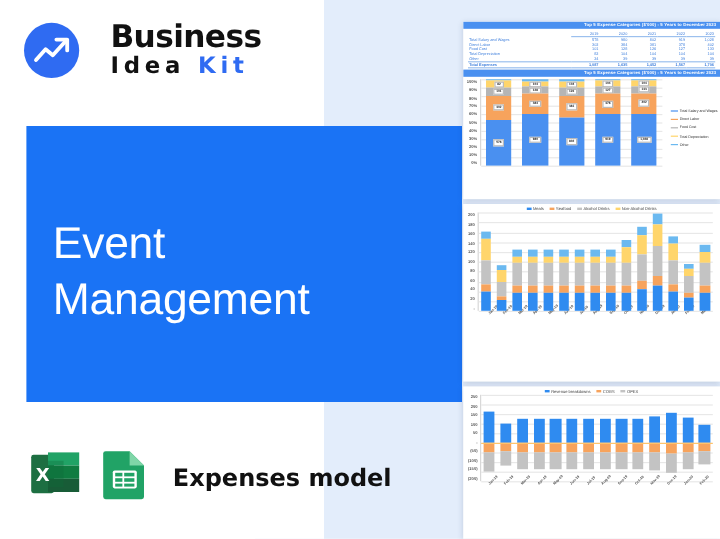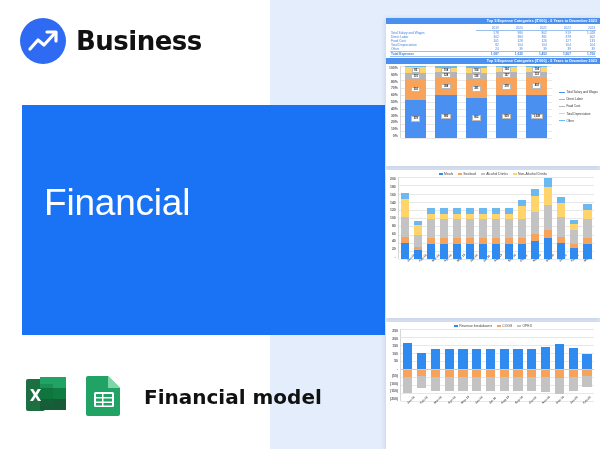--- a/index.html
+++ b/index.html
@@ -30,21 +30,21 @@
     background:#1a73f5;
   }
 
   
   .logo{position:absolute;left:20px;top:18px;display:flex;align-items:center;gap:10px;}
   .logo-mark{
     width:46px;height:46px;border-radius:50%;
     background:#2f6bf2;position:relative;flex:0 0 auto;
   }
   .logo-mark svg{position:absolute;left:0;top:0;}
-  .logo-text{display:flex;flex-direction:column;line-height:1;}
+  .logo-text{display:flex;flex-direction:column;line-height:1;margin-left:16px;}
   .logo-l1{
     font-size:26px;font-weight:bold;color:#111111;letter-spacing:-0.5px;
     font-family:"DejaVu Sans", sans-serif;
   }
   .logo-l2{
     font-size:19px;font-weight:bold;color:#111111;letter-spacing:4px;
     margin-top:2px;font-family:"DejaVu Sans", sans-serif;
   }
   .logo-l2 .kit{color:#2f6bf2;}
 
@@ -145,25 +145,27 @@
 
   <div class="logo">
     <div class="logo-mark">
       <svg width="46" height="46" viewBox="0 0 46 46">
         <path d="M10 31 L18 22 L24 27 L35 15" stroke="#ffffff" stroke-width="3.2" fill="none" stroke-linecap="round" stroke-linejoin="round"></path>
         <path d="M27 14 L36 14 L36 23" stroke="#ffffff" stroke-width="3.2" fill="none" stroke-linecap="round" stroke-linejoin="round"></path>
       </svg>
     </div>
     <div class="logo-text">
       <div class="logo-l1">Business</div>
+      <div class="logo-l2"><span>Idea </span><span class="kit">Kit</span></div>
     </div>
   </div>
 
   <div class="title-wrap">
-    <div>Financial</div>
+    <div>Event</div>
+    <div>Management</div>
   </div>
 
   <div class="footer">
     <span>
       <svg width="46" height="46" viewBox="0 0 46 46">
         <rect x="2" y="7" width="19" height="32" rx="2" fill="#1d6f42"></rect>
         <rect x="16" y="5" width="26" height="11" fill="#21a366"></rect>
         <rect x="16" y="16" width="26" height="11" fill="#107c41"></rect>
         <rect x="16" y="27" width="26" height="11" fill="#185c37"></rect>
         <rect x="16" y="12" width="13" height="22" fill="#0f6b38" opacity="0.35"></rect>
@@ -176,21 +178,21 @@
         <path d="M26 4 l12 12 h-12 z" fill="#7fd6a8"></path>
         <rect x="12" y="20" width="20" height="15" rx="1.5" fill="#ffffff"></rect>
         <rect x="14" y="22" width="6" height="3" fill="#21a366"></rect>
         <rect x="21.5" y="22" width="8.5" height="3" fill="#21a366"></rect>
         <rect x="14" y="26.5" width="6" height="3" fill="#21a366"></rect>
         <rect x="21.5" y="26.5" width="8.5" height="3" fill="#21a366"></rect>
         <rect x="14" y="31" width="6" height="2.5" fill="#21a366"></rect>
         <rect x="21.5" y="31" width="8.5" height="2.5" fill="#21a366"></rect>
       </svg>
     </span>
-    <span class="footer-label">Financial model</span>
+    <span class="footer-label">Expenses model</span>
   </div>
 
   <div class="card" id="card-expense">
     <div class="band">Top 5 Expense Categories ($'000) - 5 Years to December 2023</div>
     <div class="sheet">
       <table>
         <thead>
             <tr>
           <th class="lbl"></th>
           <th>2019</th>

